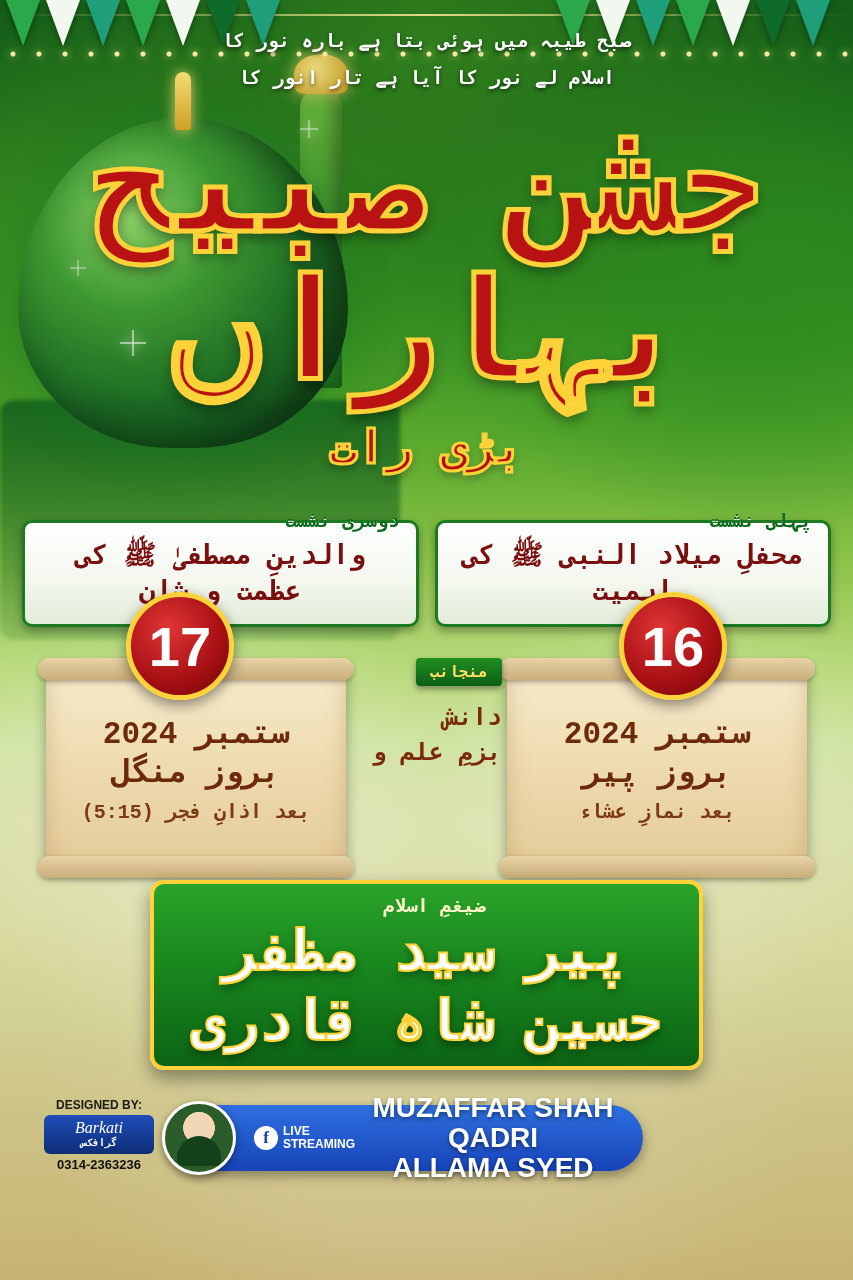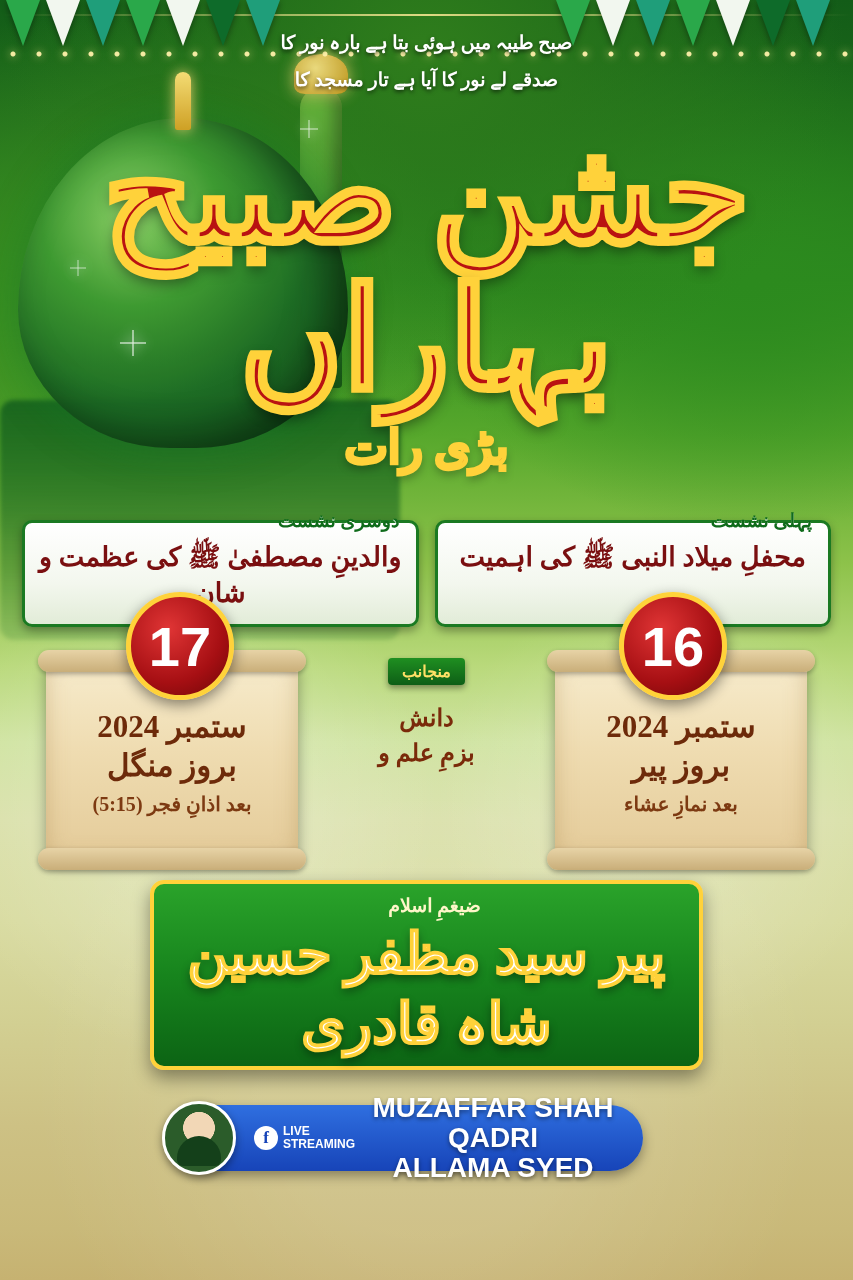--- a/index.html
+++ b/index.html
@@ -121,21 +121,21 @@
     background:
       linear-gradient(0deg, rgba(255,255,255,0) 45%, #fff 50%, rgba(255,255,255,0) 55%),
       linear-gradient(90deg, rgba(255,255,255,0) 45%, #fff 50%, rgba(255,255,255,0) 55%);
     filter: drop-shadow(0 0 6px #fff);
     opacity: .85;
   }
 
   
   .urdu {
     direction: rtl;
-    font-family: Liberation Serif, serif;
+    font-family: Liberation Mono, monospace;
     font-weight: bold;
   }
 
   
   .couplet {
     position: absolute;
     top: 24px; left: 0; right: 0;
     text-align: center;
     color: #ffffff;
     text-shadow: 0 2px 4px rgba(0,0,0,0.6);
@@ -204,22 +204,22 @@
 
   
   .dates {
     position: absolute;
     top: 636px; left: 16px; right: 16px;
     height: 240px;
     z-index: 8;
   }
   .scroll {
     position: absolute;
-    top: 24px;
-    width: 252px; height: 200px;
+    top: 32px;
+    width: 300px; height: 200px;
     background:
       linear-gradient(180deg,#f7eccd 0%, #efdcb1 45%, #e4cb99 100%);
     border-radius: 8px;
     box-shadow: 0 6px 14px rgba(0,0,0,0.35), inset 0 0 22px rgba(160,120,60,0.35);
   }
   .scroll:before, .scroll:after {
     content: "";
     position: absolute; left: -8px; right: -8px; height: 22px;
     background: linear-gradient(180deg,#e7d3a6,#c9ae79);
     border-radius: 11px;
@@ -259,21 +259,21 @@
   }
   .scroll-note {
     margin-top: 6px;
     font-size: 20px; color: #7d3a12;
   }
 
   .center-tag {
     position: absolute;
     left: 50%; top: 22px; transform: translateX(-50%);
     width: 150px;
-    text-align: center;
+    text-align: right;
     z-index: 4;
   }
   .tag-ribbon {
     display: inline-block;
     background: linear-gradient(180deg,#1f8f21,#0e5e16);
     color: #ffe066;
     font-size: 16px;
     padding: 4px 14px;
     border-radius: 4px;
     box-shadow: 0 3px 6px rgba(0,0,0,0.4);
@@ -434,21 +434,21 @@
     <div class="flag white" style="left:596px;"></div>
     <div class="flag teal" style="left:636px;"></div>
     <div class="flag" style="left:676px;"></div>
     <div class="flag white" style="left:716px;"></div>
     <div class="flag dark" style="left:756px;"></div>
     <div class="flag teal" style="left:796px;"></div>
   </div>
 
   <div class="couplet urdu">
     <div>صبح طیبہ میں ہوئی بتا ہے بارہ نور کا</div>
-    <div>صدقے لے نور کا آیا ہے تار مسجد کا</div>
+    <div>اسلام لے نور کا آیا ہے تار انور کا</div>
   </div>
 
   <div class="title-wrap">
     <div class="title-main urdu">جشن صبیح بہاراں</div>
     <div class="title-sub urdu">بڑی رات</div>
   </div>
 
   <div class="sessions">
     <div class="session-card">
       <div class="session-label urdu">پہلی نشست</div>
@@ -487,20 +487,28 @@
         <div>بزمِ علم و</div>
       </div>
     </div>
   </div>
 
   <div class="speaker-panel">
     <div class="speaker-sub urdu">ضیغمِ اسلام</div>
     <div class="speaker-name urdu">پیر سید مظفر حسین شاہ قادری</div>
   </div>
 
+  <div class="designed">
+    <div class="designed-label">DESIGNED BY:</div>
+    <div class="designed-logo">
+      <span>Barkati</span>
+      <small class="urdu">گرافکس</small>
+    </div>
+    <div class="designed-phone">0314-2363236</div>
+  </div>
 
   <div class="livebar">
     <div class="live-avatar"></div>
     <div class="fb-live">
       <div class="fb-circle">f</div>
       <div class="live-text">
         <div>LIVE</div>
         <div>STREAMING</div>
       </div>
     </div>

